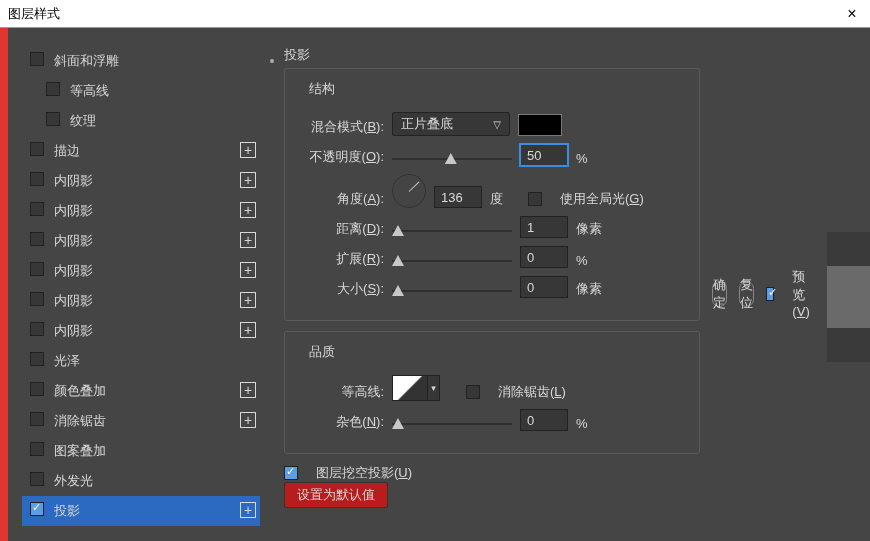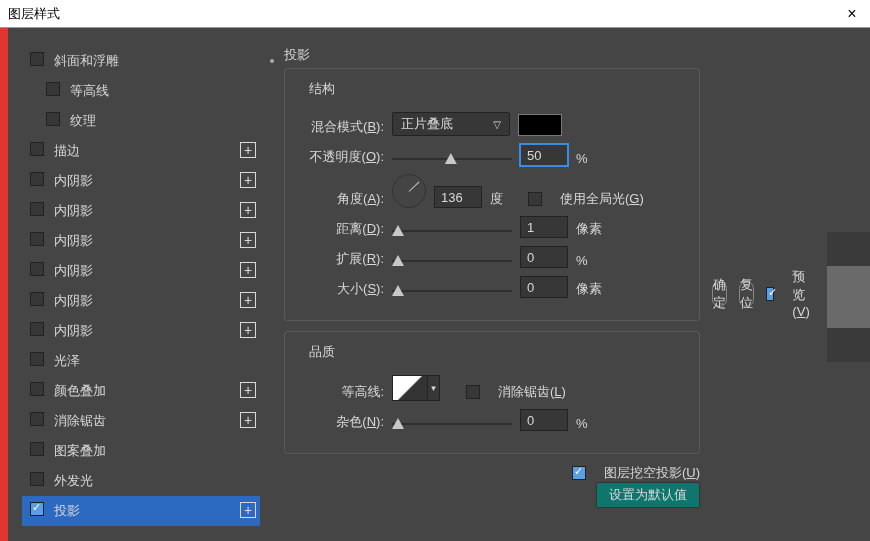--- a/index.html
+++ b/index.html
@@ -32,22 +32,22 @@
 .numbox{width:48px;height:22px;background:#373737;border:1px solid #222;text-align:left;padding:0 6px;display:flex;align-items:center}
 .numbox.highlight{border:1px solid #3a8de0;outline:1px solid #3a8de0}
 .unit{width:30px}
 .angle-dial{width:34px;height:34px;border:1px solid #333;border-radius:50%;position:relative;background:#444}
 .angle-dial::after{content:"";position:absolute;left:50%;top:50%;width:14px;height:1px;background:#ccc;transform-origin:left;transform:rotate(-44deg)}
 .cb{display:flex;align-items:center;gap:18px}
 .cb input{width:14px;height:14px}
 .u{text-decoration:underline}
 .contour{width:36px;height:26px;border:1px solid #222;background:linear-gradient(135deg,#fff 0%,#fff 48%,#333 52%,#333 100%)}
 .contour-caret{width:12px;height:26px;background:#373737;border:1px solid #222;border-left:0;display:flex;align-items:center;justify-content:center;font-size:9px}
-.btn-small{background:#0f766e;border:1px solid #333;padding:3px 12px;border-radius:2px;cursor:pointer}
-.center-row{display:flex;gap:14px;justify-content:flex-end;margin-top:0}
+.btn-small{background:#b91c1c;border:1px solid #333;padding:3px 12px;border-radius:2px;cursor:pointer}
+.center-row{display:flex;gap:14px;justify-content:flex-start;margin-top:0}
 .right{width:158px;padding:18px 14px 0 0;display:flex;flex-direction:row;align-items:center;gap:12px}
 .pill{width:130px;height:26px;border:1px solid #888;border-radius:13px;display:flex;align-items:center;justify-content:center;cursor:pointer}
 .preview-box{width:130px;height:130px;background:#3a3a3a;display:flex;align-items:center;justify-content:center;margin-top:6px}
 .preview-inner{width:62px;height:62px;background:#6a6a6a}
 input[type="checkbox"]{appearance:none;background:#373737;border:1px solid #222;position:relative;cursor:pointer}
 input[type="checkbox"]:checked{background:#5a9fe6}
 input[type="checkbox"]:checked::after{content:"✓";position:absolute;color:#fff;font-size:11px;left:1px;top:-2px}
 </style>
 </head>
 <body>

